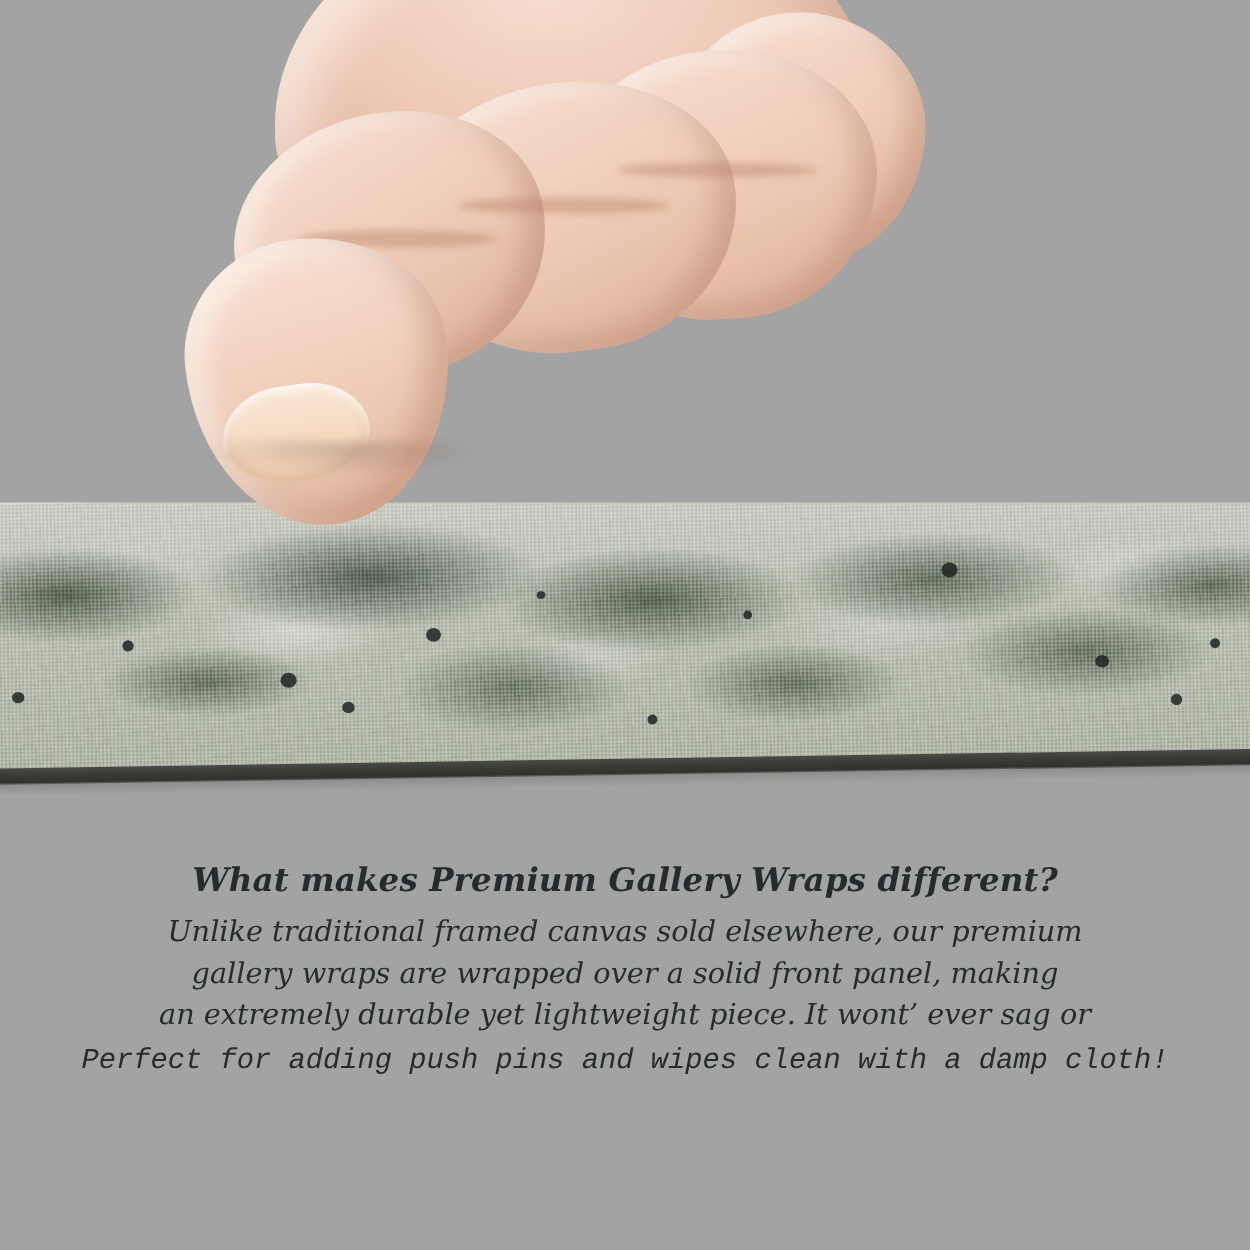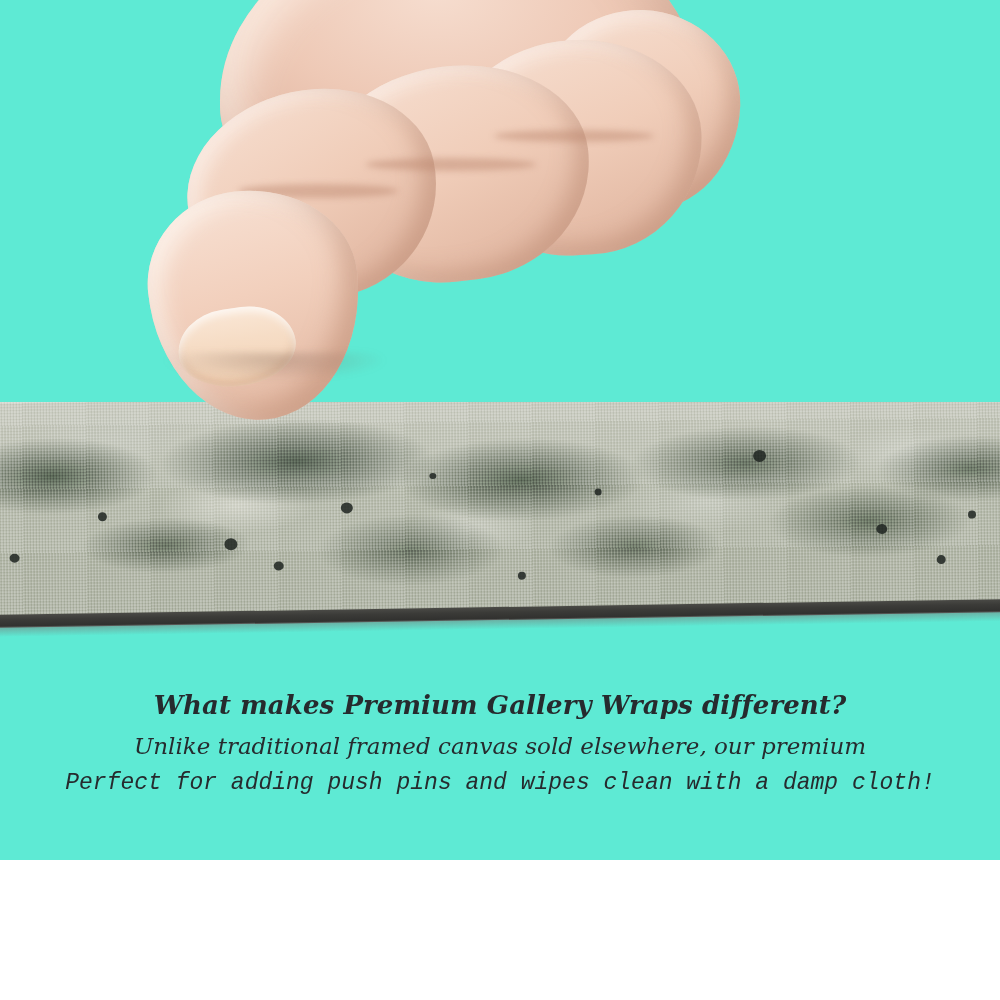--- a/index.html
+++ b/index.html
@@ -10,22 +10,22 @@
   body {
     width: 1000px;
     height: 1000px;
     font-family: "Liberation Sans", sans-serif;
     overflow: hidden;
   }
 
   .product-figure {
     position: relative;
     width: 1000px;
-    height: 860px;
-    background: #5eead4;
+    height: 1000px;
+    background: #a3a3a3;
     overflow: hidden;
   }
 
   
   .canvas-strip {
     position: absolute;
     left: 0;
     top: 402px;
     width: 1000px;
     height: 240px;
@@ -275,17 +275,19 @@
 
     <div class="thumb"></div>
     <div class="thumbnail-plate"></div>
     <div class="hand-shadow"></div>
   </div>
 
   <div class="caption">
     <div class="caption-heading">What makes Premium Gallery Wraps different?</div>
     <div class="caption-body">
       <p>Unlike traditional framed canvas sold elsewhere, our premium</p>
+      <p>gallery wraps are wrapped over a solid front panel, making</p>
+      <p>an extremely durable yet lightweight piece. It wont’ ever sag or</p>
       <p class="caption-final">Perfect for adding push pins and wipes clean with a damp cloth!</p>
     </div>
   </div>
 
 </div>
 
 </body></html>

